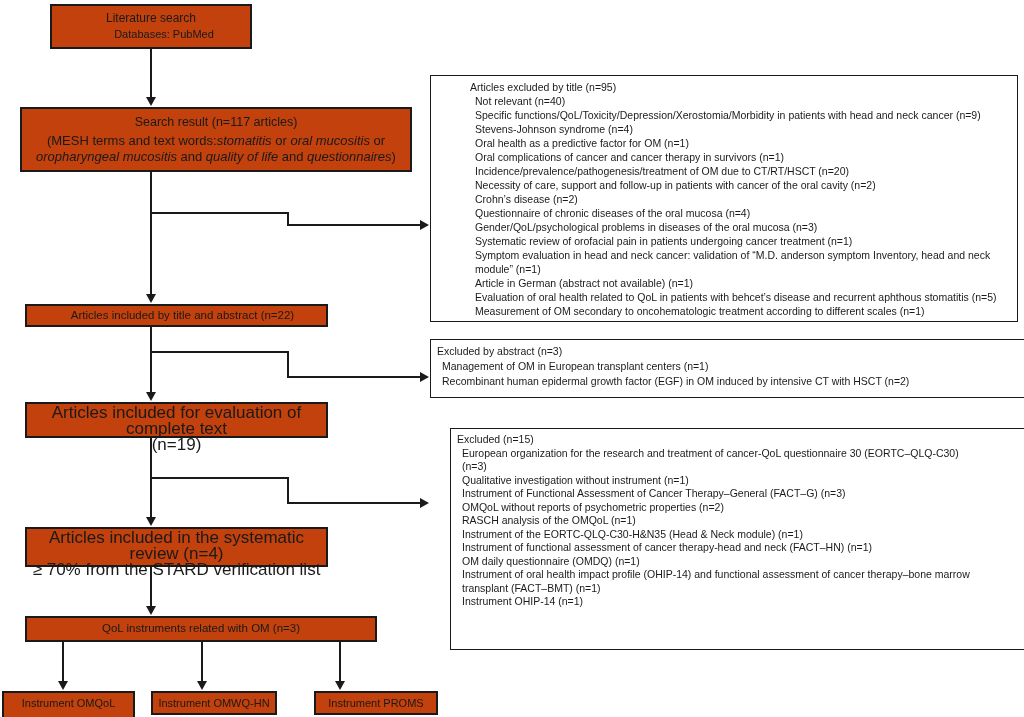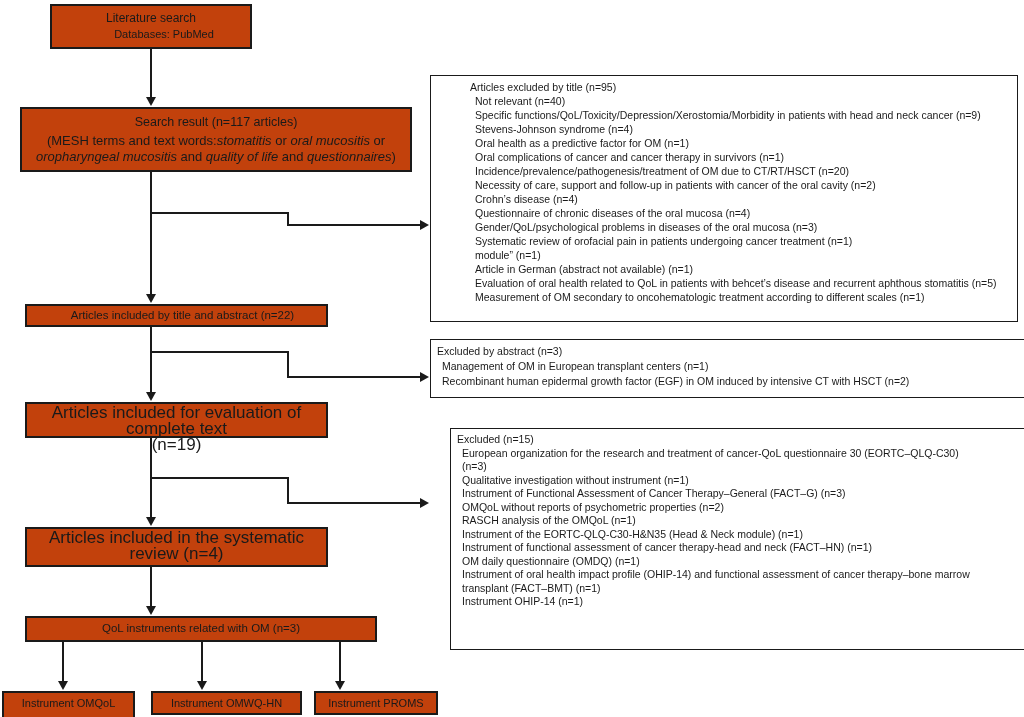--- a/index.html
+++ b/index.html
@@ -63,50 +63,52 @@
     <div class="box3-txt">Articles included by title and abstract (n=22)</div>
   </div>
 
   <div class="box box4-pad" style="left:25px;top:402px;width:303px;height:36px;">
     <div class="box4-l">Articles included for evaluation of complete text</div>
     <div class="box4-l">(n=19)</div>
   </div>
 
   <div class="box box4-pad" style="left:25px;top:527px;width:303px;height:40px;">
     <div class="box4-l">Articles included in the systematic review (n=4)</div>
+    <div class="box4-l">≥ 70% from the STARD verification list</div>
   </div>
 
   <div class="box single" style="left:25px;top:616px;width:352px;height:26px;">
     <div class="box6-txt">QoL instruments related with OM (n=3)</div>
   </div>
 
   <div class="box instr" style="left:2px;top:691px;width:133px;height:40px;">
     <div>Instrument OMQoL</div>
   </div>
-  <div class="box instr" style="left:151px;top:691px;width:151px;height:24px;">
+  <div class="box instr" style="left:151px;top:691px;width:126px;height:24px;">
     <div>Instrument OMWQ-HN</div>
   </div>
   <div class="box instr" style="left:314px;top:691px;width:124px;height:24px;">
     <div>Instrument PROMS</div>
   </div>
 
   <div class="rbox lh14" style="left:430px;top:75px;width:588px;height:247px;">
     <div class="title">Articles excluded by title (n=95)</div>
     <div class="items">
         <div>Not relevant (n=40)</div>
         <div>Specific functions/QoL/Toxicity/Depression/Xerostomia/Morbidity in patients with head and neck cancer (n=9)</div>
         <div>Stevens-Johnson syndrome (n=4)</div>
         <div>Oral health as a predictive factor for OM (n=1)</div>
         <div>Oral complications of cancer and cancer therapy in survivors (n=1)</div>
         <div>Incidence/prevalence/pathogenesis/treatment of OM due to CT/RT/HSCT (n=20)</div>
         <div>Necessity of care, support and follow-up in patients with cancer of the oral cavity (n=2)</div>
-        <div>Crohn’s disease (n=4)</div>
+        <div>Crohn’s disease (n=2)</div>
         <div>Questionnaire of chronic diseases of the oral mucosa (n=4)</div>
         <div>Gender/QoL/psychological problems in diseases of the oral mucosa (n=3)</div>
         <div>Systematic review of orofacial pain in patients undergoing cancer treatment (n=1)</div>
+        <div>Symptom evaluation in head and neck cancer: validation of “M.D. anderson symptom Inventory, head and neck</div>
         <div>module” (n=1)</div>
         <div>Article in German (abstract not available) (n=1)</div>
         <div>Evaluation of oral health related to QoL in patients with behcet’s disease and recurrent aphthous stomatitis (n=5)</div>
         <div>Measurement of OM secondary to oncohematologic treatment according to different scales (n=1)</div>
       </div>
   </div>
 
   <div class="rbox lh15" style="left:430px;top:339px;width:692px;height:59px;">
     <div class="title">Excluded by abstract (n=3)</div>
     <div class="items">

